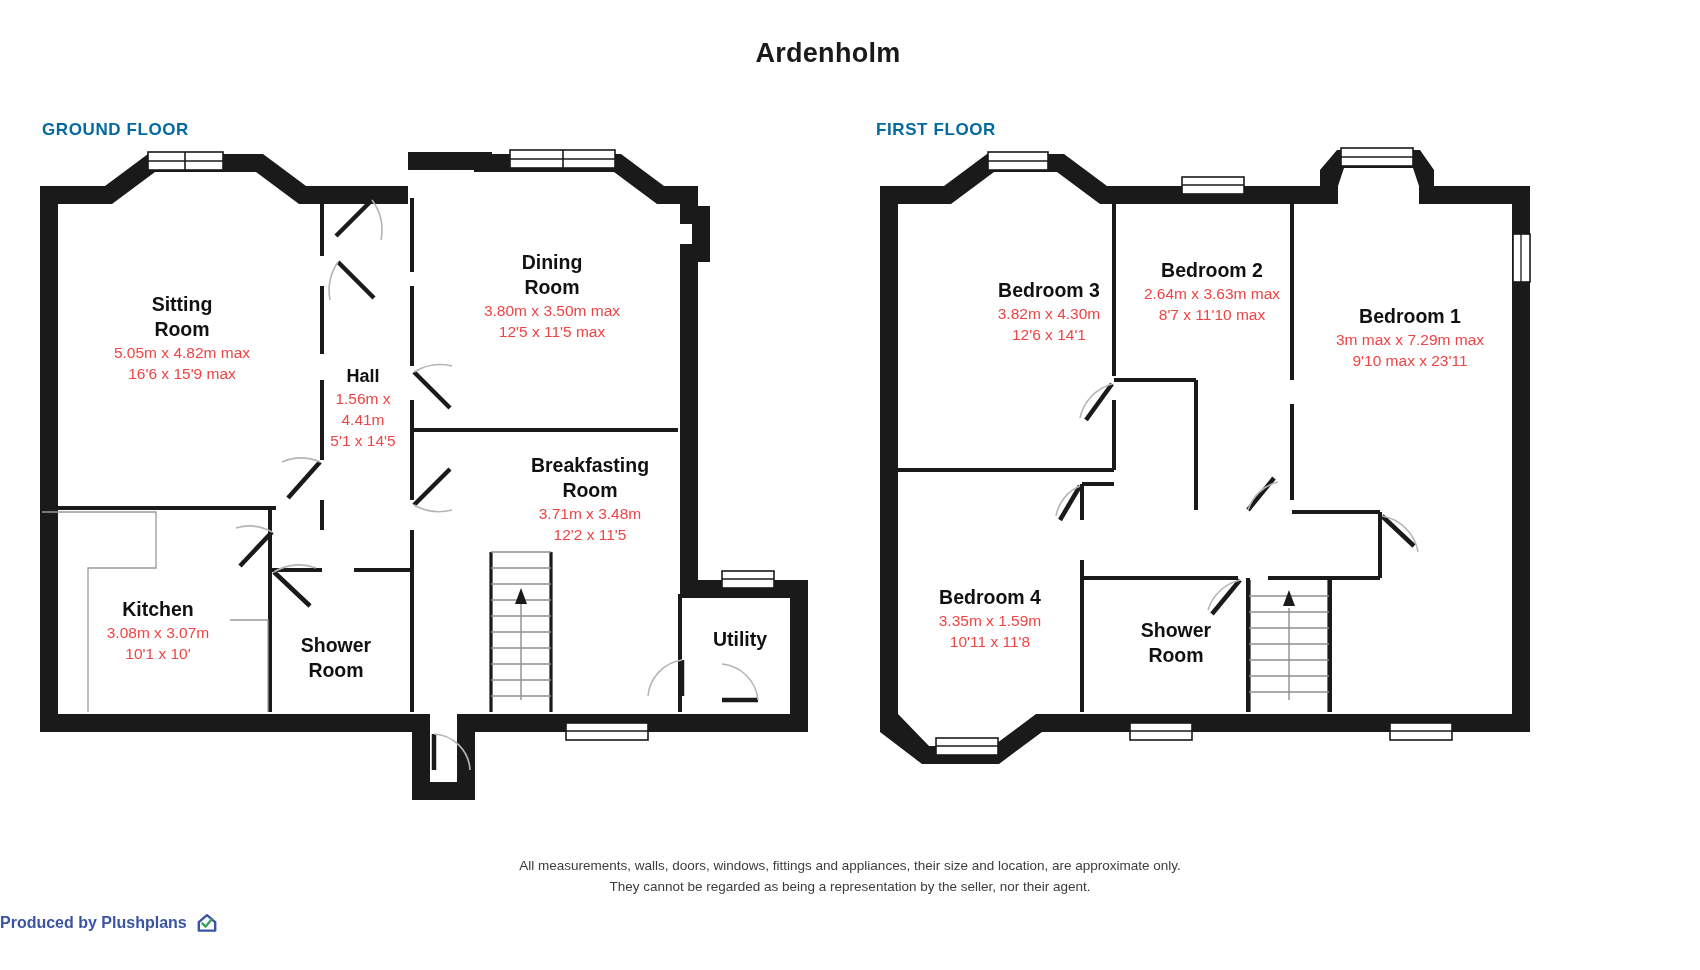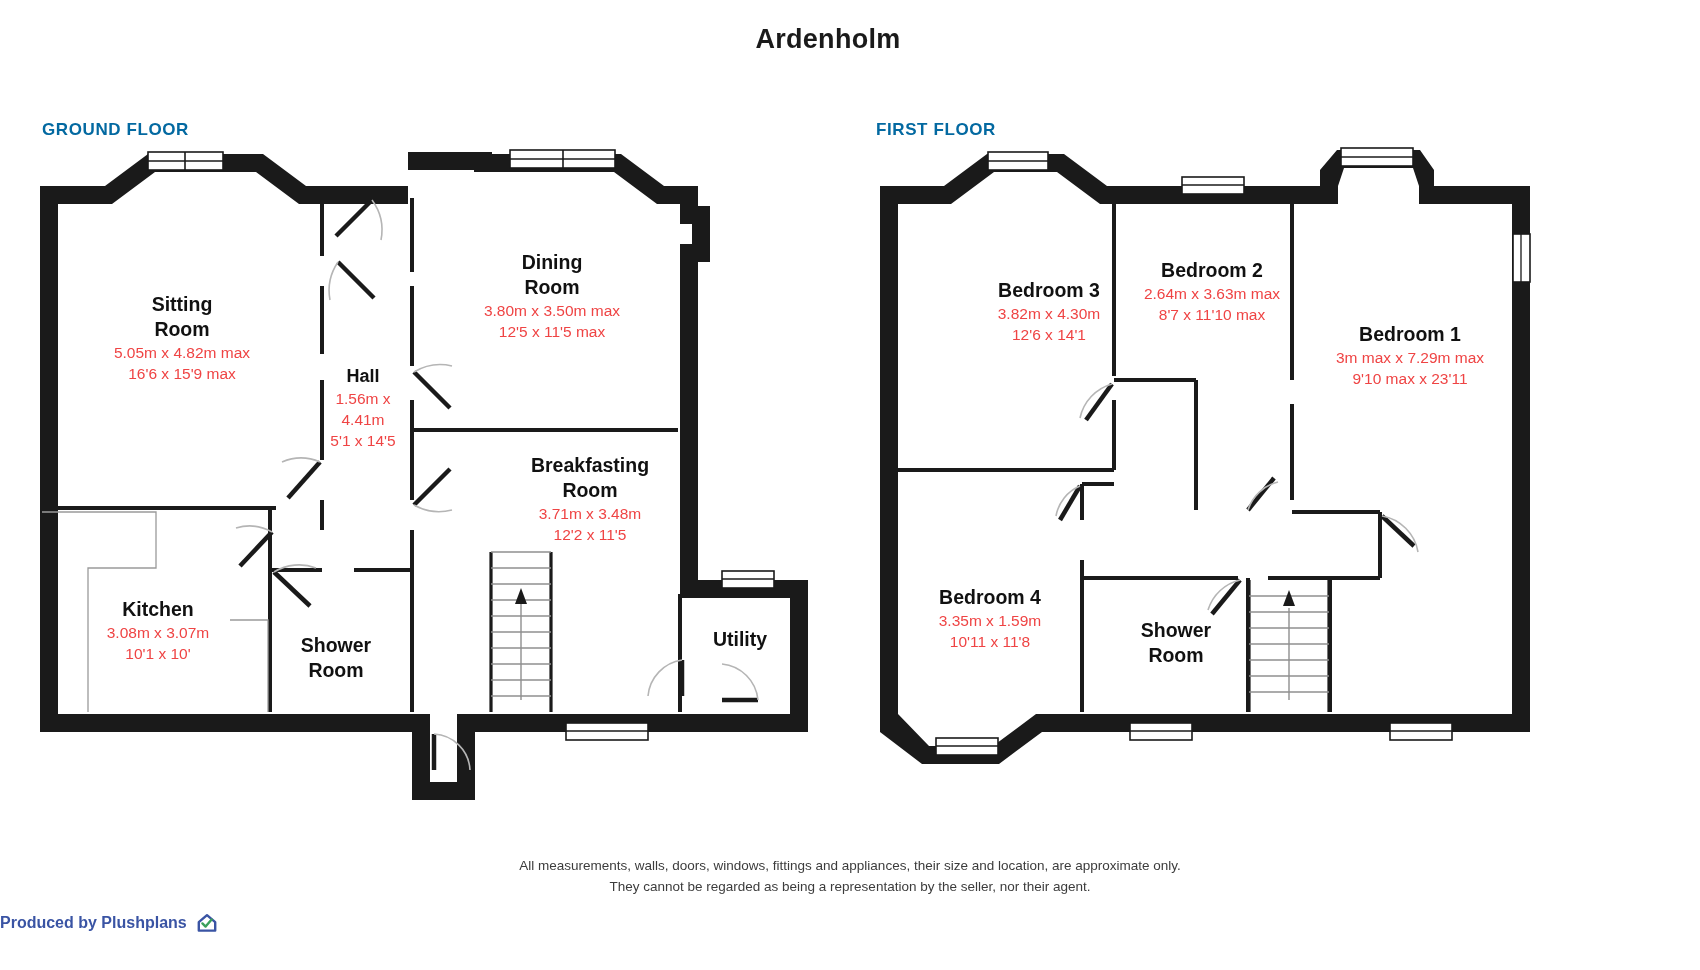--- a/index.html
+++ b/index.html
@@ -7,21 +7,21 @@
   body{
     width:1700px;height:970px;
     background:#ffffff;
     font-family:"Liberation Sans", sans-serif;
     color:#1a1a1a;
     overflow:hidden;
     position:relative;
   }
   #plan-title{
     position:absolute;
-    top:24px; left:0; width:1656px;
+    top:38px; left:0; width:1656px;
     text-align:center;
     font-size:27px;
     font-weight:bold;
     letter-spacing:0.3px;
     color:#1a1a1a;
   }
   .floor-label{
     position:absolute;
     font-size:17px;
     font-weight:bold;
@@ -341,21 +341,21 @@
   <div class="rdim">3.82m x 4.30m</div>
   <div class="rdim">12'6 x 14'1</div>
 </div>
 
 <div class="room" style="left:1112px; top:258px; width:200px;">
   <div class="rname">Bedroom 2</div>
   <div class="rdim">2.64m x 3.63m max</div>
   <div class="rdim">8'7 x 11'10 max</div>
 </div>
 
-<div class="room" style="left:1306px; top:322px; width:208px;text-align:center;">
+<div class="room" style="left:1306px; top:304px; width:208px;text-align:center;">
   <div class="rname">Bedroom 1</div>
   <div class="rdim">3m max x 7.29m max</div>
   <div class="rdim">9'10 max x 23'11</div>
 </div>
 
 <div class="room" style="left:890px; top:585px; width:200px;">
   <div class="rname">Bedroom 4</div>
   <div class="rdim">3.35m x 1.59m</div>
   <div class="rdim">10'11 x 11'8</div>
 </div>

